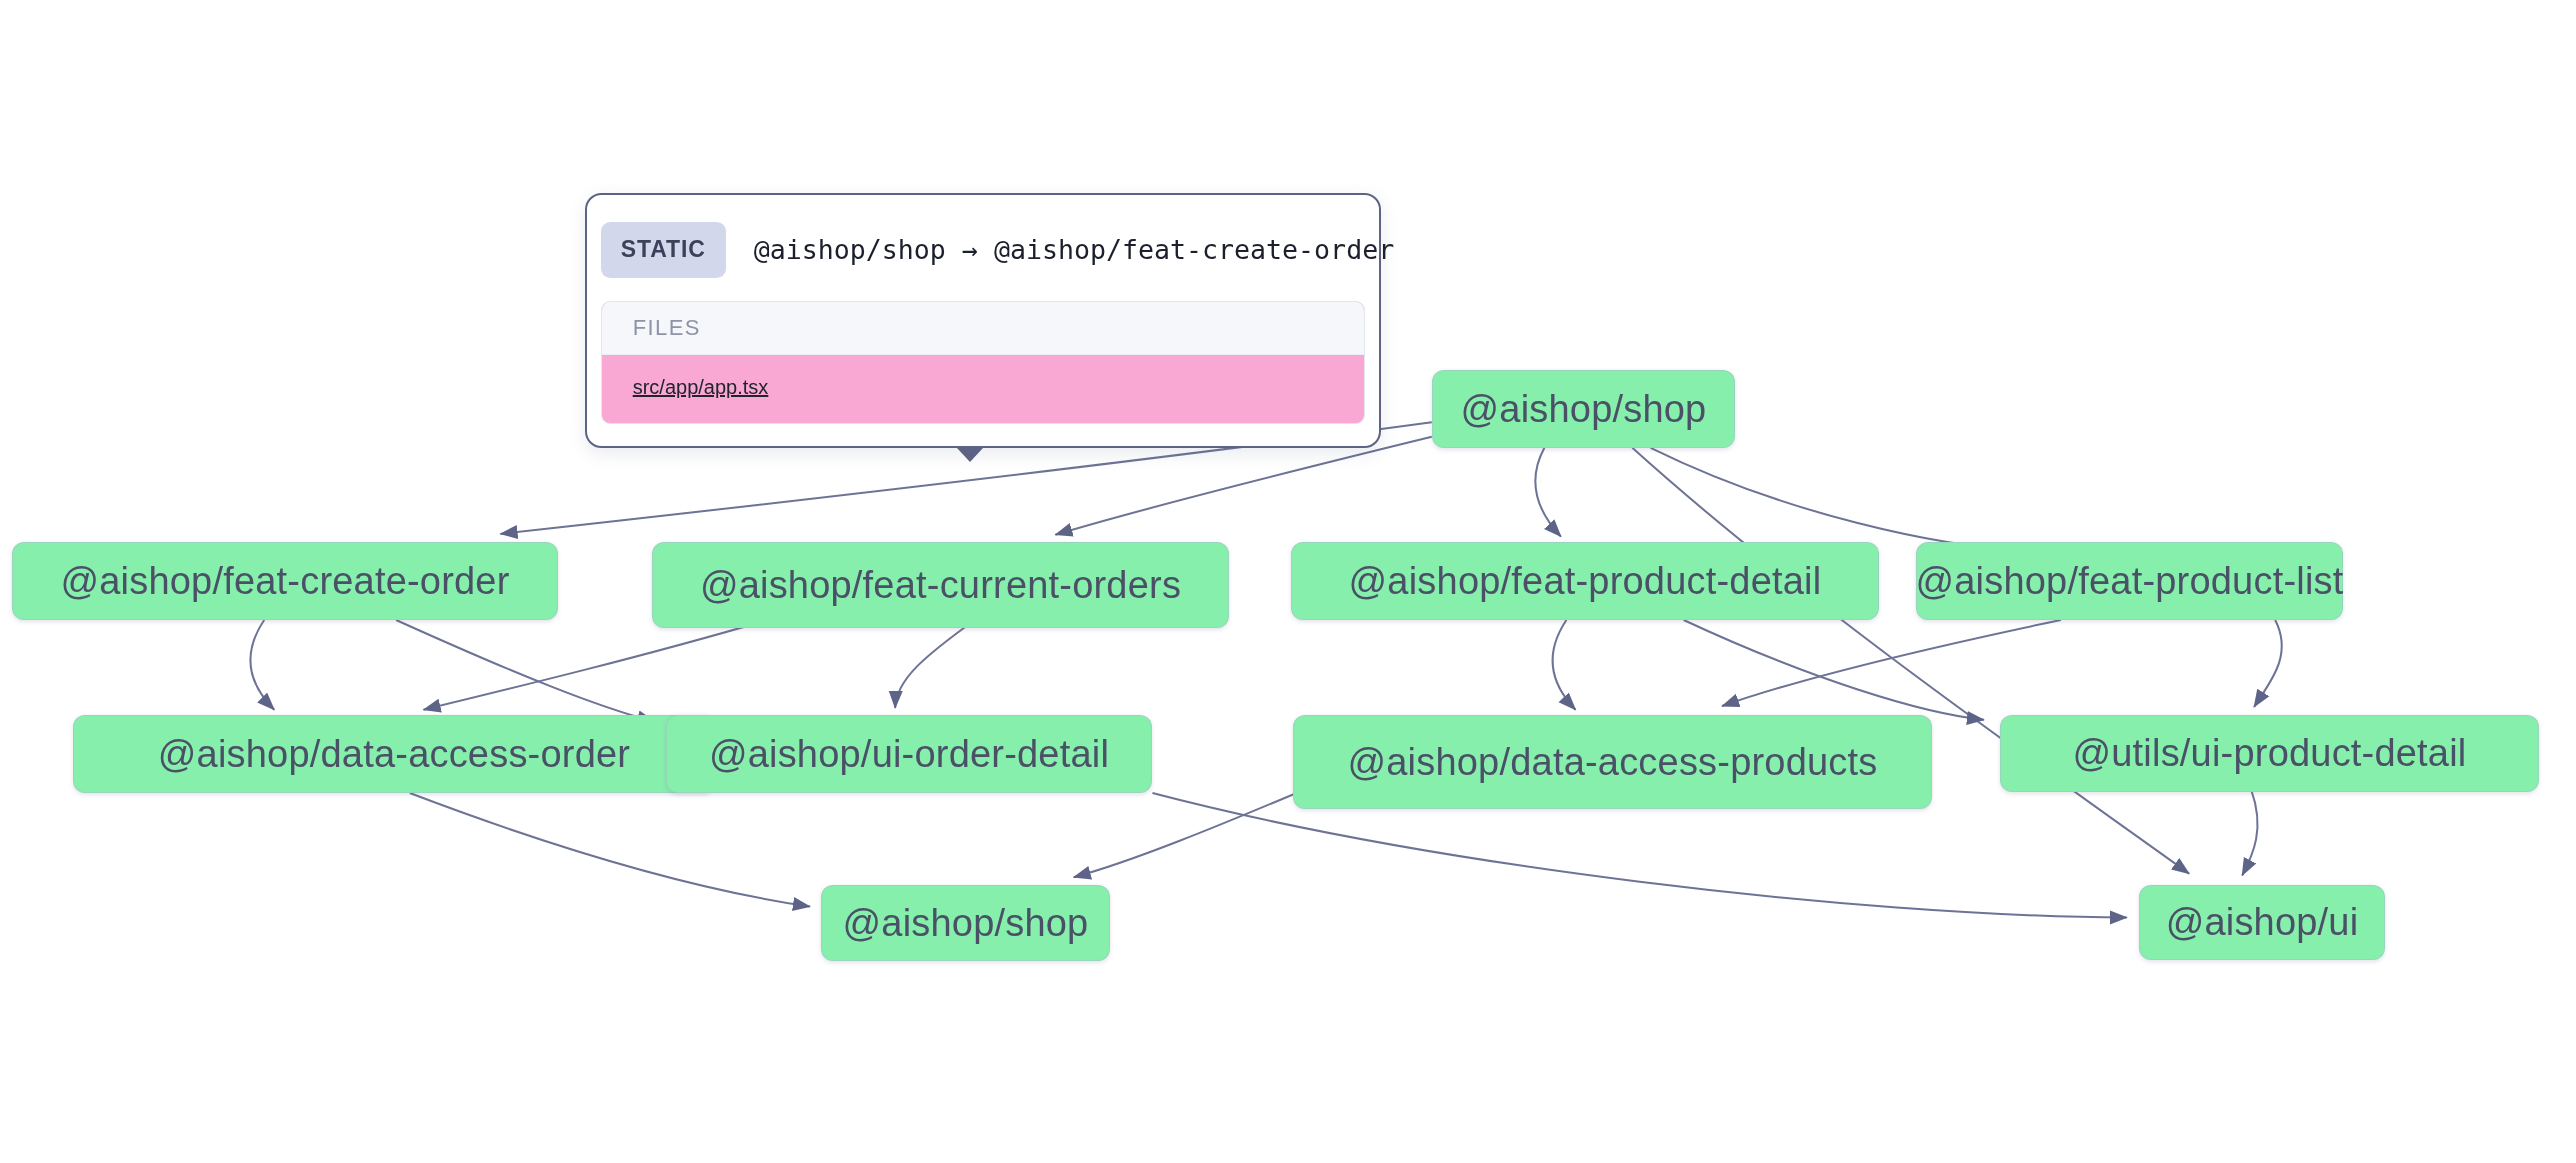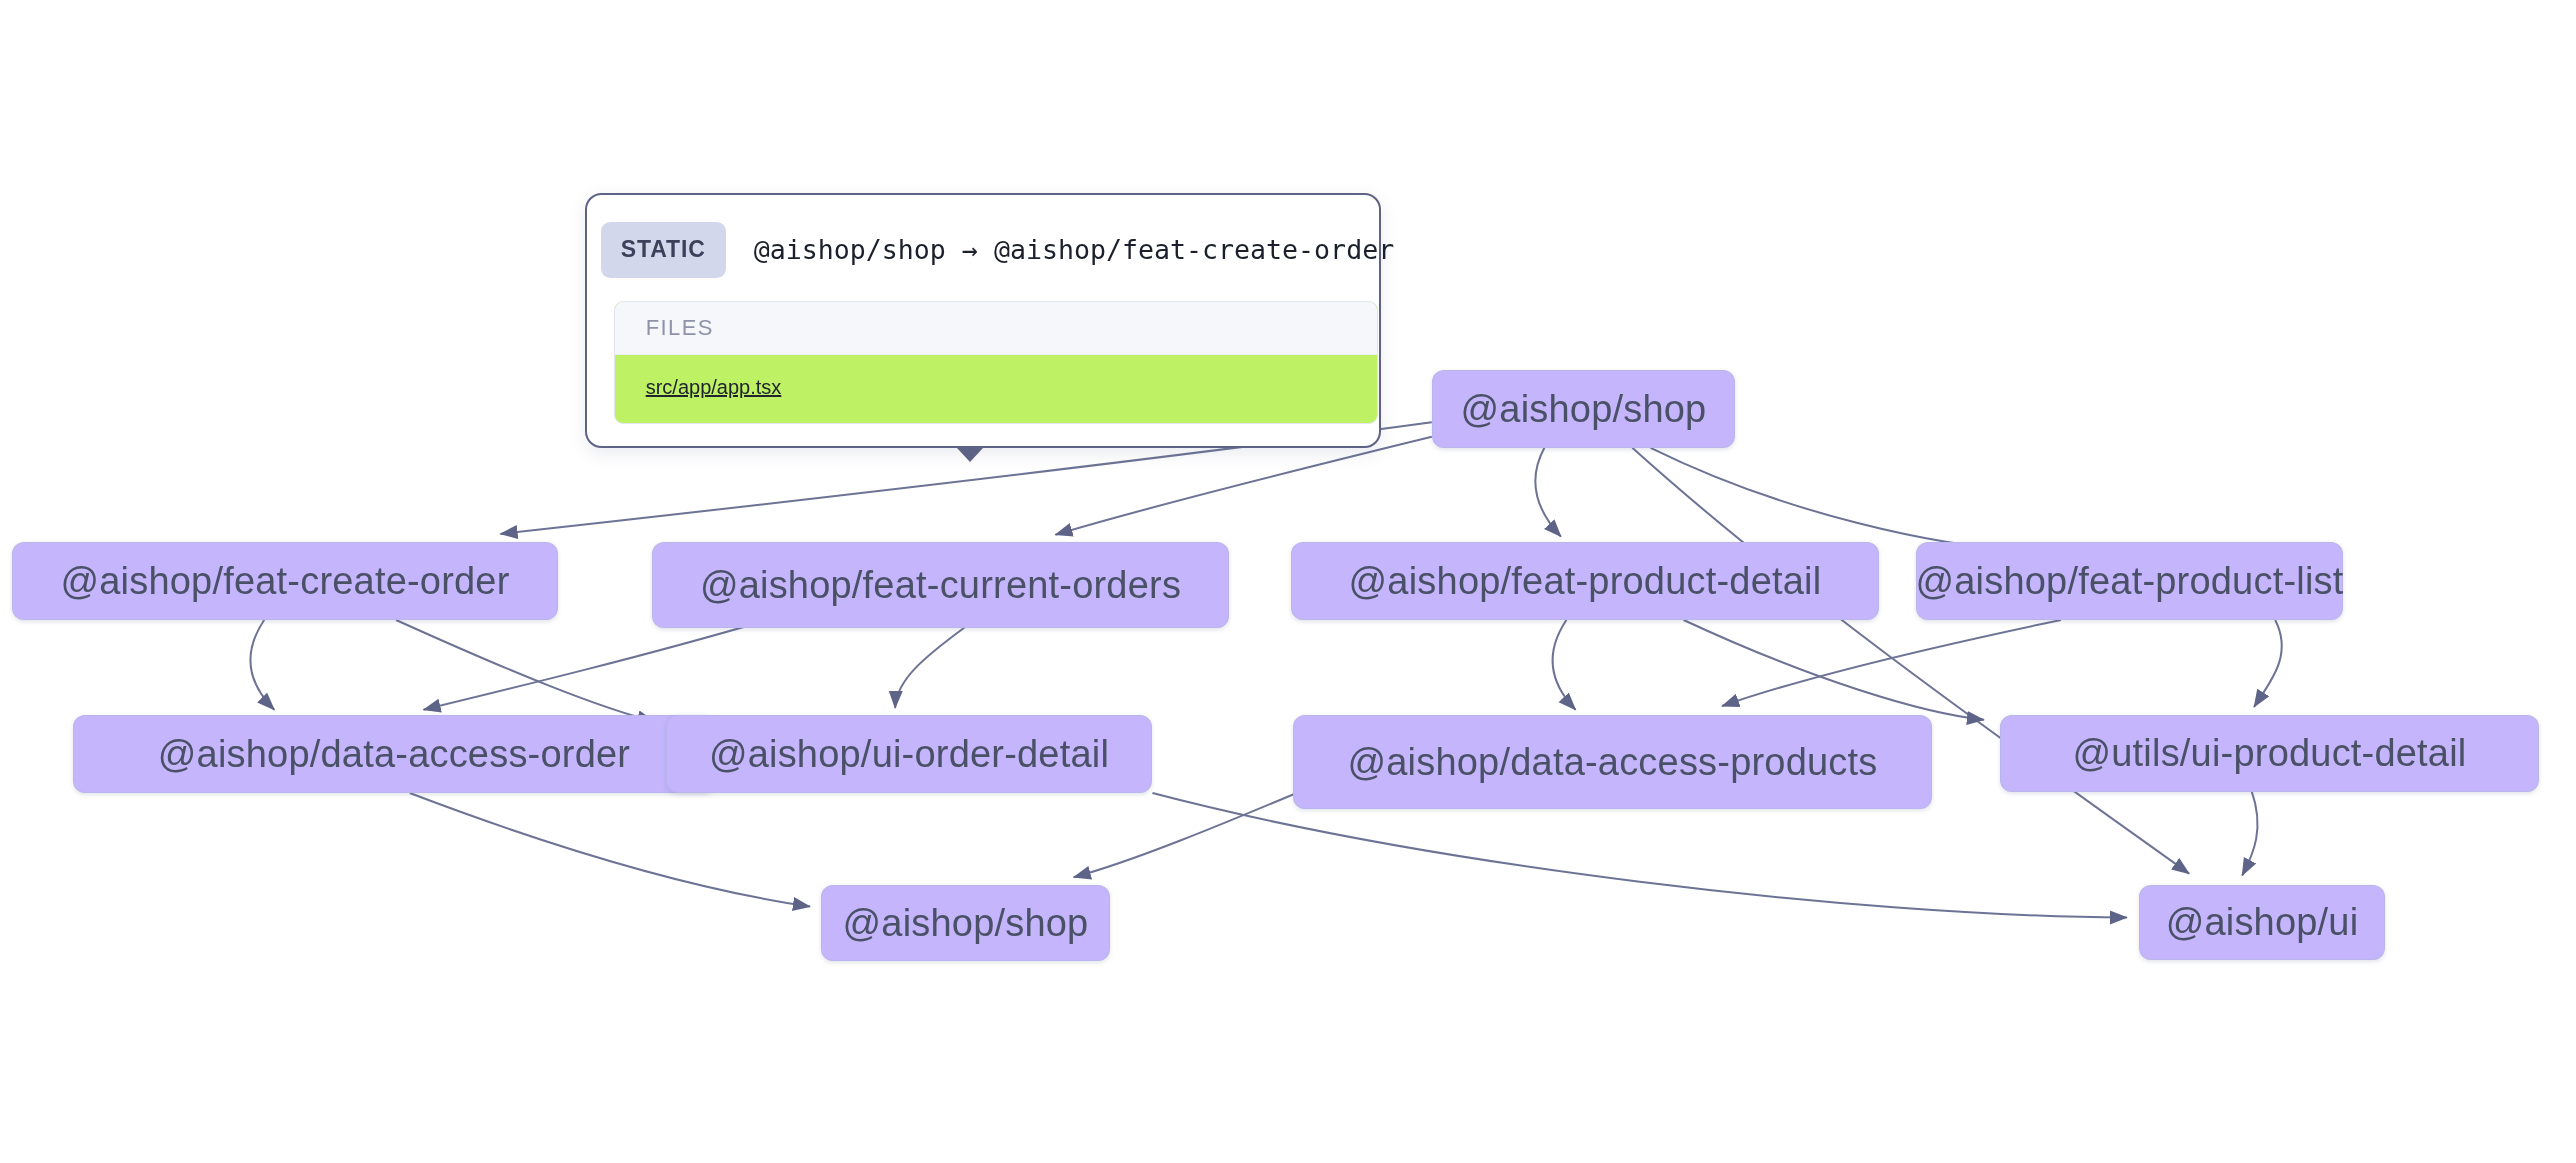--- a/index.html
+++ b/index.html
@@ -23,21 +23,21 @@
   #edges-svg path.edge {
     fill: none;
     stroke: #6d7395;
     stroke-width: 2.2px;
     cursor: pointer;
   }
   .node {
     position: absolute;
     z-index: 2;
     box-sizing: border-box;
-    background: #c4b5fd;
+    background: #86efac;
     border: 0.9px solid rgba(175,182,210,0.45);
     border-radius: 12px;
     box-shadow: 0 1.8px 4.6px rgba(95,105,145,0.18);
     color: #4a5166;
     font-size: 38px;
     display: flex;
     align-items: center;
     justify-content: center;
     white-space: nowrap;
     cursor: pointer;
@@ -89,22 +89,21 @@
     color: #1c202c;
     white-space: nowrap;
   }
   .files-panel {
     box-sizing: border-box;
     width: 764px;
     height: 123px;
     border: 1.8px solid #e3e6f0;
     border-radius: 9.2px;
     overflow: hidden;
-    background: #bef264;
-    margin-left: 13px;
+    background: #f9a8d4;
   }
   .files-header {
     box-sizing: border-box;
     height: 53px;
     background: #f6f7fb;
     border-bottom: 1.8px solid #eceef5;
     display: flex;
     align-items: center;
     padding: 0 31px;
     font-size: 22px;

